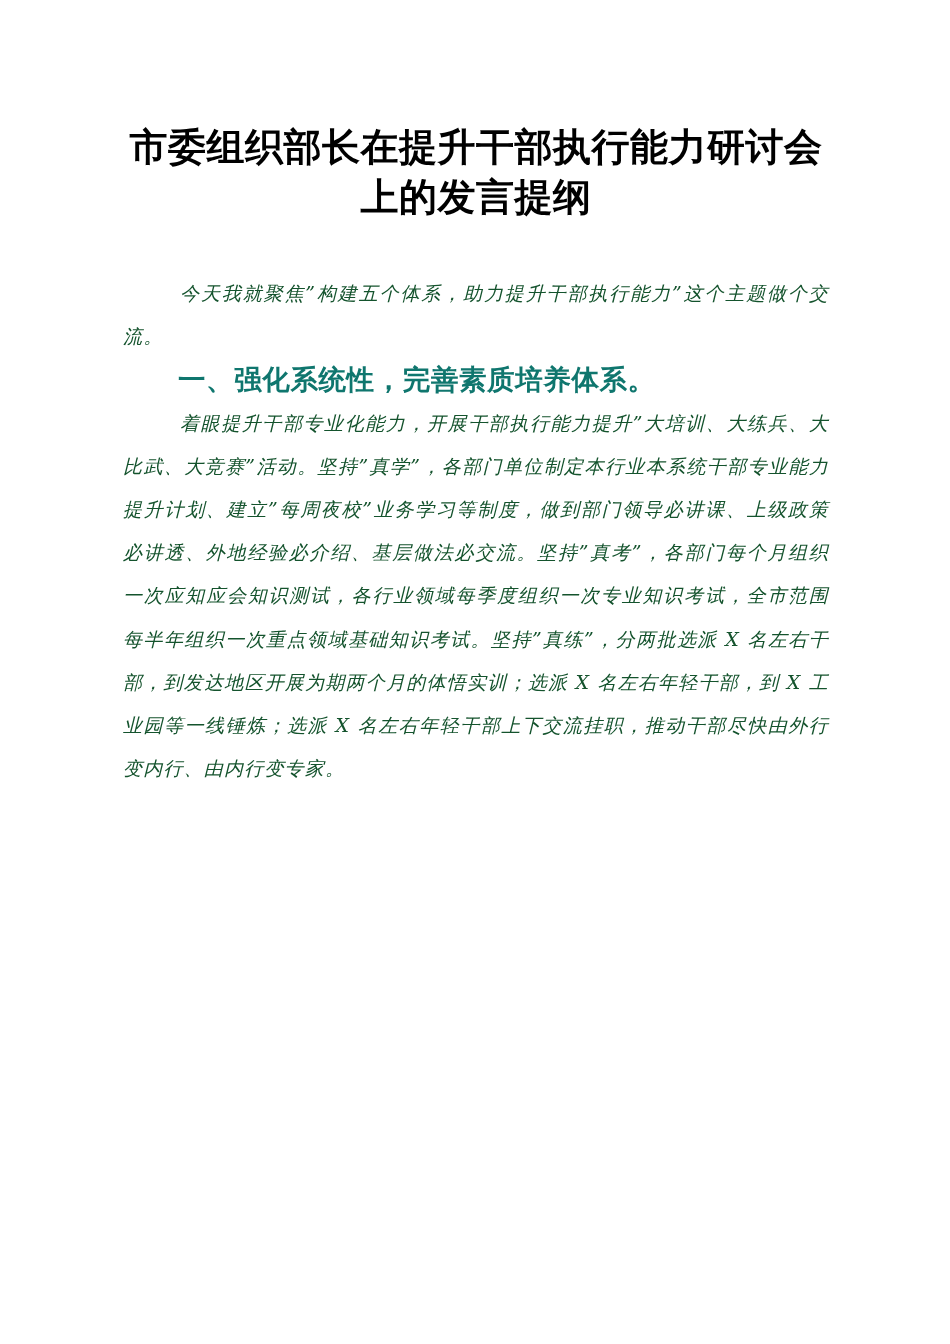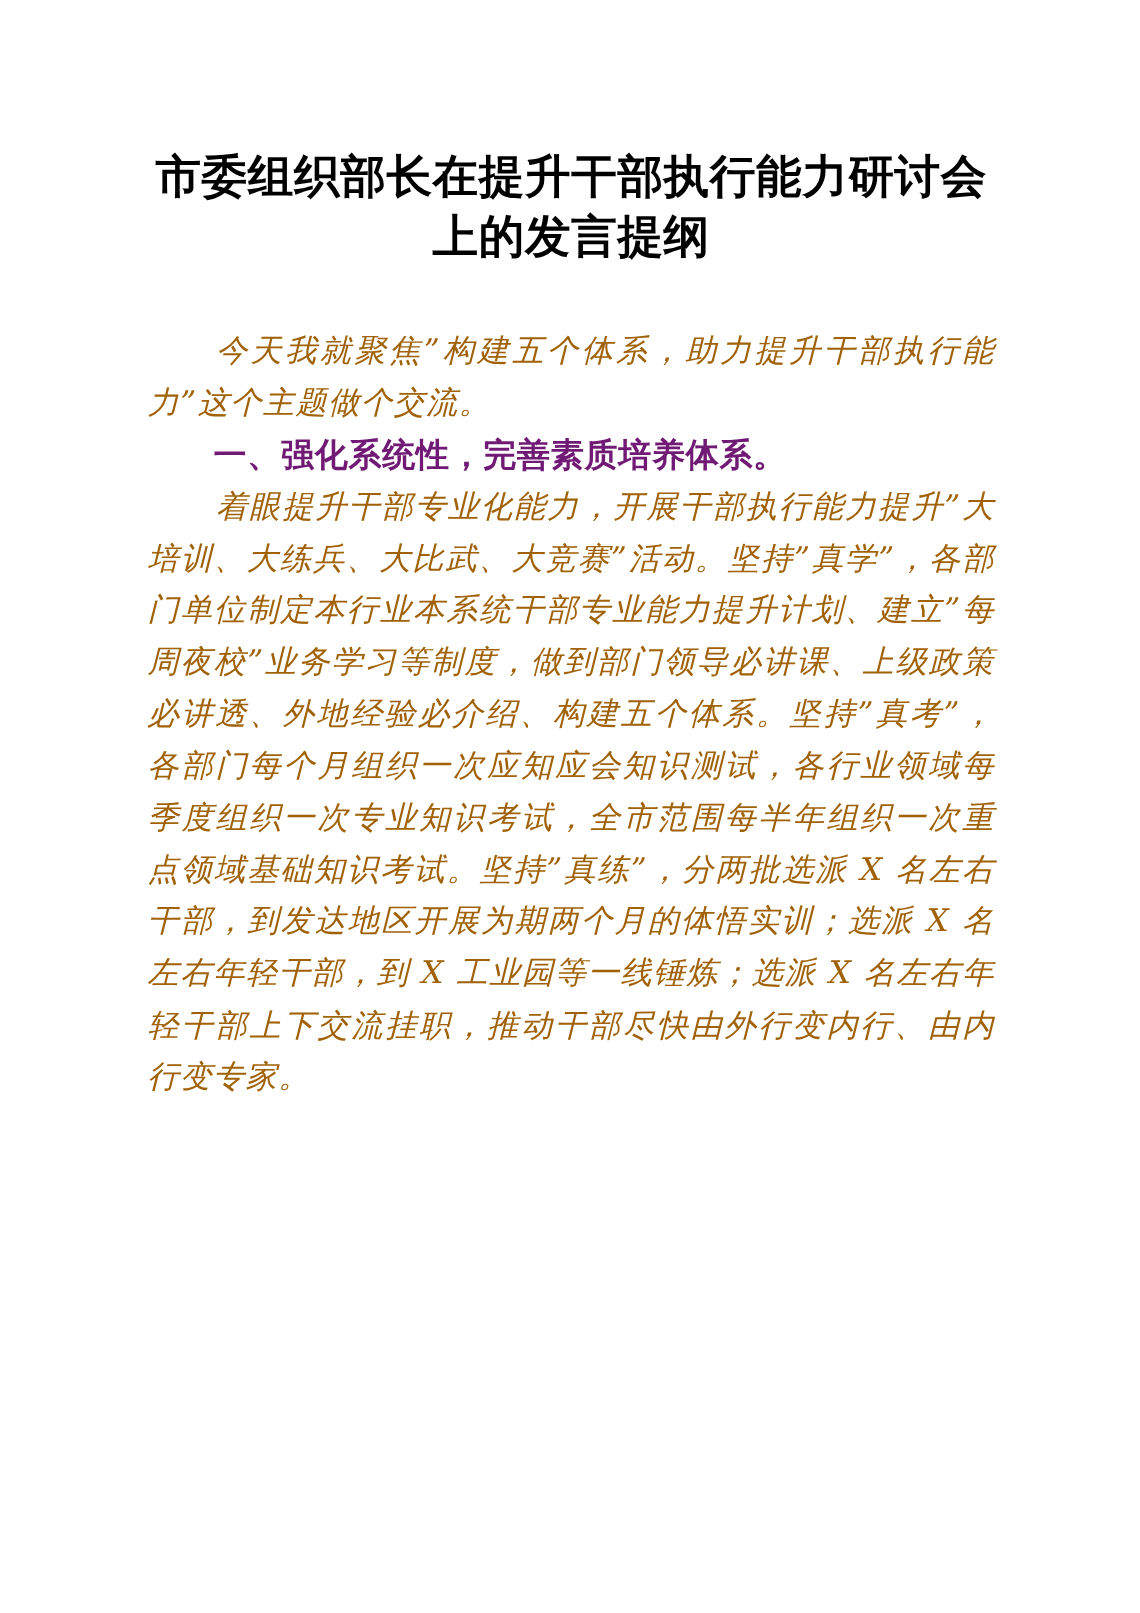--- a/index.html
+++ b/index.html
@@ -39,38 +39,38 @@
     letter-spacing: 0.5px;
     word-break: break-all;
   }
 
   .title-gap {
     height: 50px;
   }
 
   .para {
     font-family: "DejaVu Serif", "Liberation Serif", serif;
-    font-size: 26px;
+    font-size: 19px;
     line-height: 43.2px;
-    color: #a16207;
+    color: #14532d;
     margin: 0;
     text-align: justify;
     text-justify: inter-character;
     text-indent: 57px;
     letter-spacing: 1.2px;
     word-break: break-all;
     font-style: italic;
   }
 
   .heading {
     font-family: "DejaVu Sans", "Liberation Sans", sans-serif;
     font-weight: bold;
     font-size: 27.5px;
     line-height: 43.2px;
-    color: #701a75;
+    color: #0f766e;
     margin: 0;
     text-indent: 55px;
     letter-spacing: 0.6px;
     text-align: left;
     word-break: break-all;
   }
 
   .para + .para,
   .para + .heading,
   .heading + .para {
@@ -87,19 +87,19 @@
     <h1 class="doc-title">
       <span>市委组织部长在提升干部执行能力研讨会上的</span><span>发言提纲</span>
     </h1>
 
     <div class="title-gap"></div>
 
     <p class="para">今天我就聚焦”构建五个体系，助力提升干部执行能力”这个主题做个交流。</p>
 
     <p class="heading">一、强化系统性，完善素质培养体系。</p>
 
-    <p class="para">着眼提升干部专业化能力，开展干部执行能力提升”大培训、大练兵、大比武、大竞赛”活动。坚持”真学”，各部门单位制定本行业本系统干部专业能力提升计划、建立”每周夜校”业务学习等制度，做到部门领导必讲课、上级政策必讲透、外地经验必介绍、构建五个体系。坚持”真考”，各部门每个月组织一次应知应会知识测试，各行业领域每季度组织一次专业知识考试，全市范围每半年组织一次重点领域基础知识考试。坚持”真练”，分两批选派 X 名左右干部，到发达地区开展为期两个月的体悟实训；选派 X 名左右年轻干部，到 X 工业园等一线锤炼；选派 X 名左右年轻干部上下交流挂职，推动干部尽快由外行变内行、由内行变专家。</p>
+    <p class="para">着眼提升干部专业化能力，开展干部执行能力提升”大培训、大练兵、大比武、大竞赛”活动。坚持”真学”，各部门单位制定本行业本系统干部专业能力提升计划、建立”每周夜校”业务学习等制度，做到部门领导必讲课、上级政策必讲透、外地经验必介绍、基层做法必交流。坚持”真考”，各部门每个月组织一次应知应会知识测试，各行业领域每季度组织一次专业知识考试，全市范围每半年组织一次重点领域基础知识考试。坚持”真练”，分两批选派 X 名左右干部，到发达地区开展为期两个月的体悟实训；选派 X 名左右年轻干部，到 X 工业园等一线锤炼；选派 X 名左右年轻干部上下交流挂职，推动干部尽快由外行变内行、由内行变专家。</p>
 
 
 
   </div>
 
 </div>
 
 </body></html>

